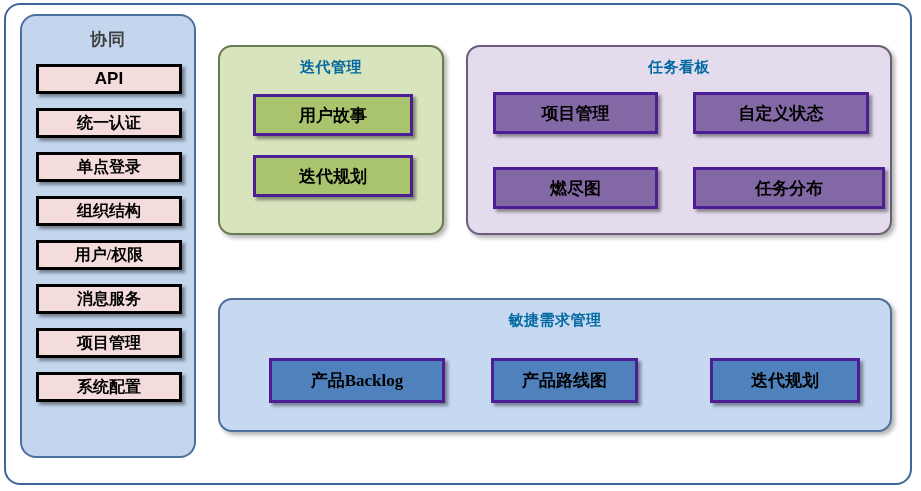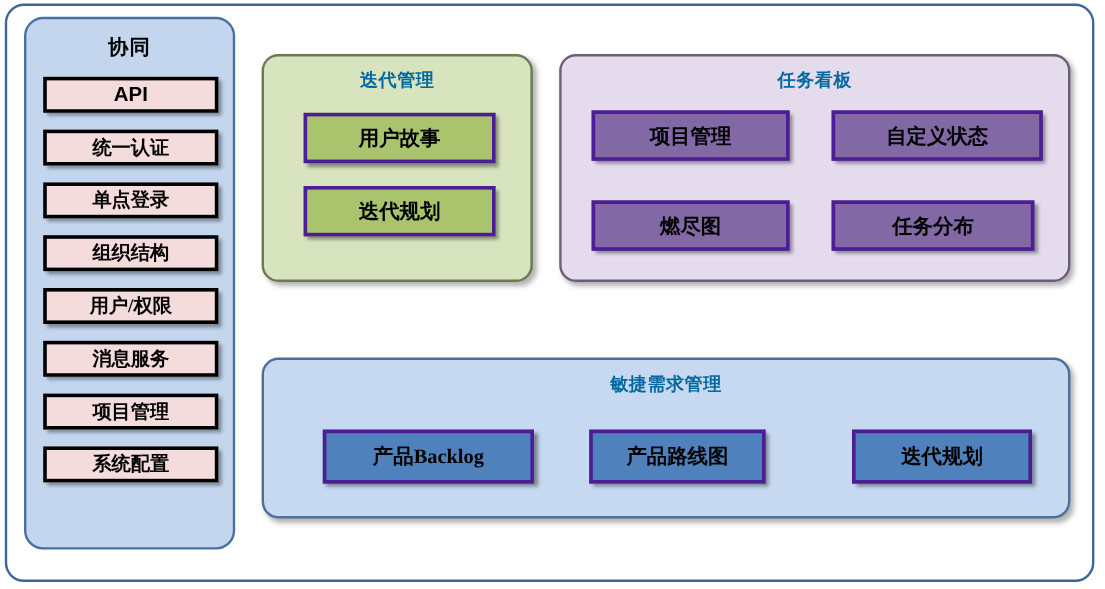--- a/index.html
+++ b/index.html
@@ -44,21 +44,21 @@
     box-sizing: border-box;
   }
   .sidebar-title {
     position: absolute;
     left: 0;
     top: 12px;
     width: 100%;
     text-align: center;
     font-size: 17px;
     font-weight: bold;
-    color: #000000;
+    color: #404040;
     letter-spacing: 1px;
   }
   .sidebar-list {
     position: absolute;
     left: 14px;
     top: 48px;
     width: 146px;
   }
   .sidebar-item {
     position: relative;
@@ -148,21 +148,21 @@
   .leaf-blue { background: #4f81bd; }
 
   
   .lf-story    { left: 33px; top: 47px;  width: 160px; height: 42px; }
   .lf-planning { left: 33px; top: 108px; width: 160px; height: 42px; }
 
   
   .lf-card    { left: 25px;  top: 45px;  width: 165px; height: 42px; }
   .lf-status  { left: 225px; top: 45px;  width: 176px; height: 42px; }
   .lf-burn    { left: 25px;  top: 120px; width: 165px; height: 42px; }
-  .lf-dist    { left: 225px; top: 120px; width: 169px; height: 42px; }
+  .lf-dist    { left: 225px; top: 120px; width: 192px; height: 42px; }
 
   
   .lf-backlog { left: 49px;  top: 58px;  width: 176px; height: 45px; }
   .lf-roadmap { left: 271px; top: 58px;  width: 147px; height: 45px; }
   .lf-storymap{ left: 490px; top: 58px;  width: 150px; height: 45px; }
 </style>
 </head>
 <body>
 
 <div id="canvas">

